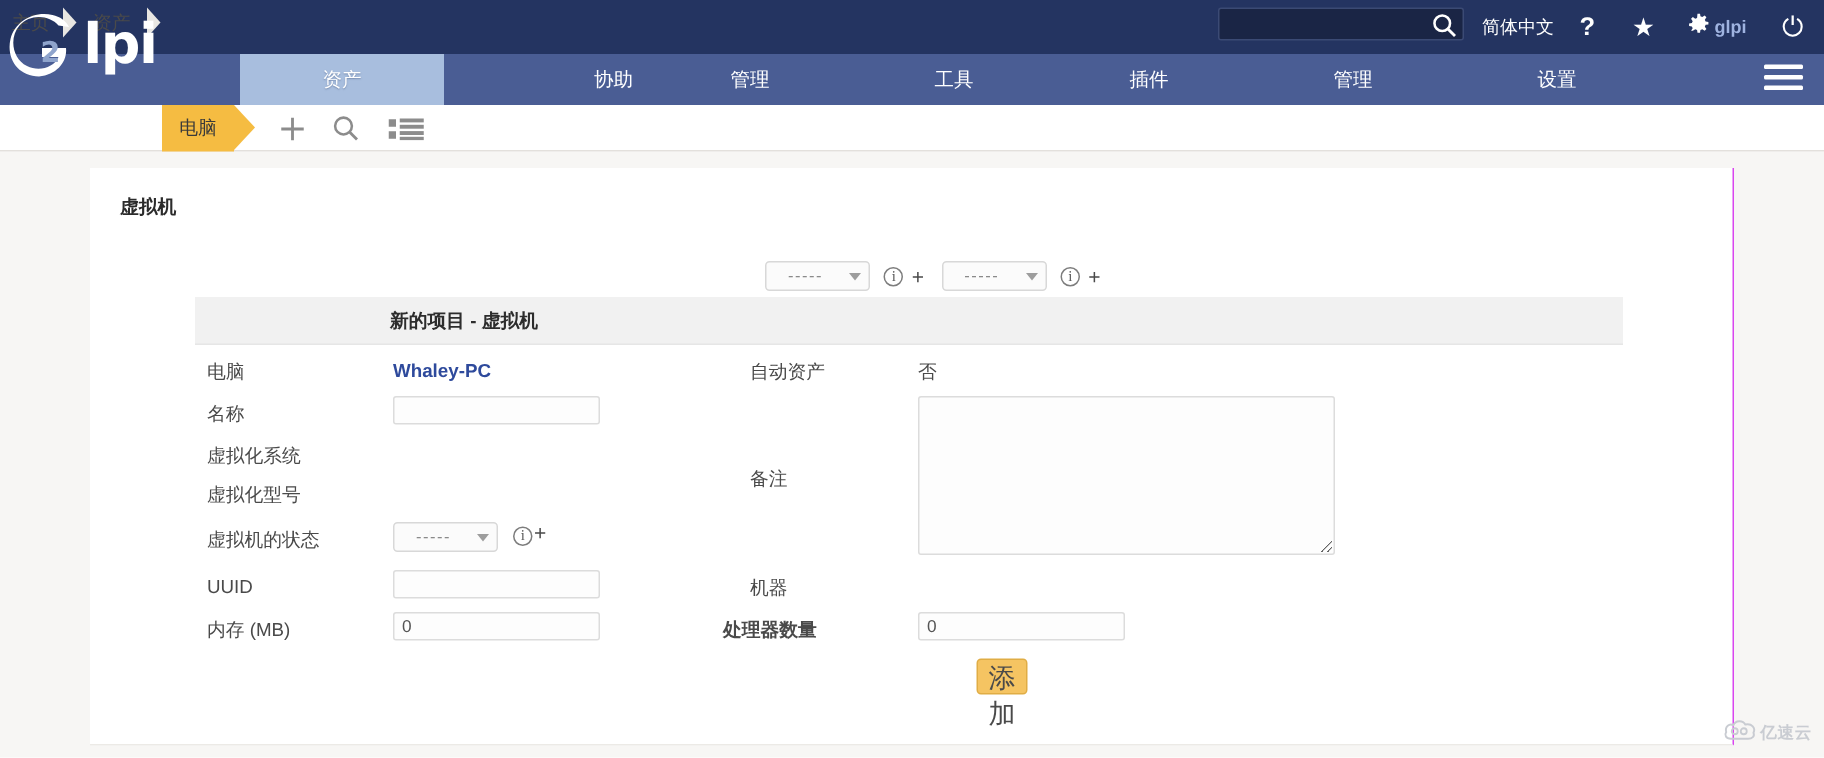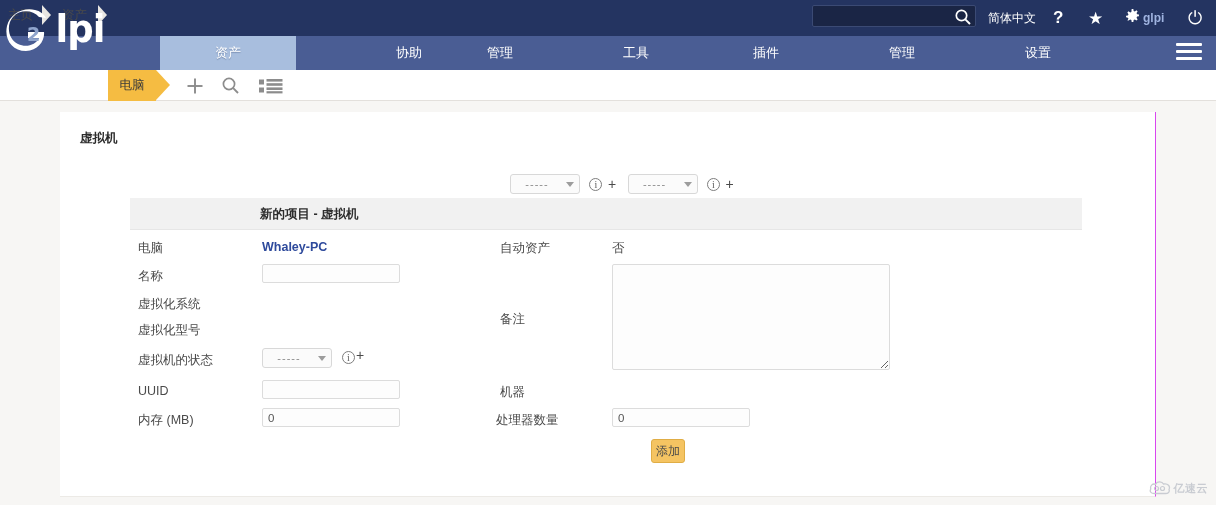--- a/index.html
+++ b/index.html
@@ -258,21 +258,21 @@
     padding: 4px 5px;
     outline: none;
     resize: both;
   }
   .add-btn {
     position: absolute; left: 591px; top: 327px;
     width: 34px; height: 24px;
     background: #f5c462;
     border: 1px solid #e0ad45;
     border-radius: 3px;
-    color: #4a4a4a; font-size: 12px;
+    color: #4a4a4a; font-size: 18px;
     font-family: "Liberation Sans", sans-serif;
     cursor: pointer;
     padding: 0;
   }
 
   
   .watermark {
     position: absolute; right: 8px; bottom: 8px;
     display: flex; align-items: center;
     color: #c9ccd2; font-size: 11px; font-weight: bold;
@@ -428,21 +428,21 @@
   <input class="finput" style="left: 202px; top: 296px; width: 138px;" type="text" value="0">
 
   <div class="flabel" style="left:440px; top:128px;">自动资产</div>
   <div class="fvalue" style="left:552px; top:128px;">否</div>
 
   <div class="flabel" style="left:440px; top:199px;">备注</div>
   <textarea class="ftextarea" style="left: 552px; top: 152px; width: 278px; height: 106px;"></textarea>
 
   <div class="flabel" style="left:440px; top:272px;">机器</div>
 
-  <div class="flabel" style="left:436px; top:300px;">处理器数量</div>
+  <div class="flabel" style="left:422px; top:300px;font-weight:bold;">处理器数量</div>
   <input class="finput" style="left: 552px; top: 296px; width: 138px;" type="text" value="0">
 
   <button class="add-btn">添加</button>
 </div>
 
 <div class="watermark">
   <span>
     <svg width="22" height="15" viewBox="0 0 22 15">
       <path d="M5 13.5 C1.5 13.5 0.5 11 1.8 9 C0.8 5.5 4 3 6.5 4.5 C8 1 13 1 14.5 4 C19 3 21.5 6.5 20 9.5 C21 12 19 13.5 16.5 13.5 Z" fill="none" stroke="#c9ccd2" stroke-width="1.3"></path>
       <circle cx="7.5" cy="8.5" r="2" fill="none" stroke="#c9ccd2" stroke-width="1.2"></circle>

